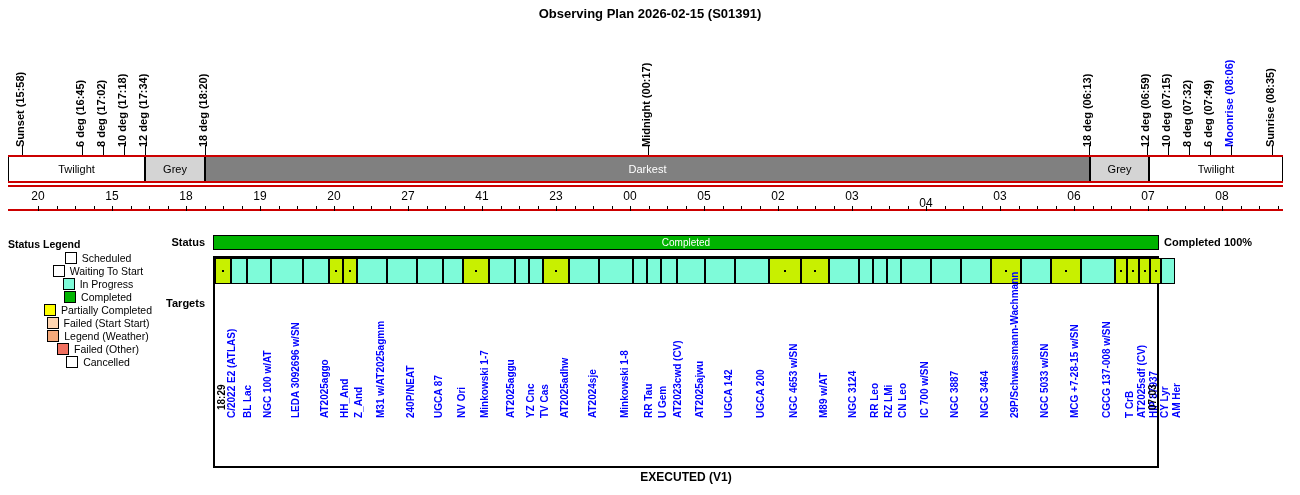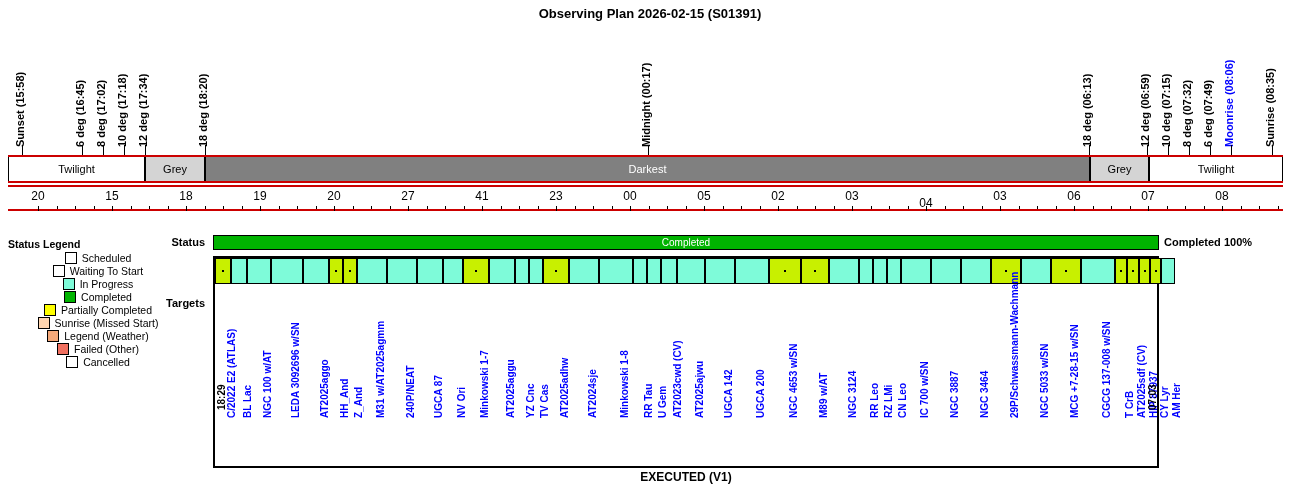--- a/index.html
+++ b/index.html
@@ -231,21 +231,21 @@
       <div class="li">
         <span class="sw" style="background: rgb(0, 179, 0);"></span>
         <span>Completed</span>
       </div>
       <div class="li">
         <span class="sw" style="background: rgb(255, 255, 0);"></span>
         <span>Partially Completed</span>
       </div>
       <div class="li">
         <span class="sw" style="background: rgb(255, 213, 176);"></span>
-        <span>Sunrise (Missed Start)</span>
+        <span>Failed (Start Start)</span>
       </div>
       <div class="li">
         <span class="sw" style="background: rgb(245, 169, 122);"></span>
         <span>Legend (Weather)</span>
       </div>
       <div class="li">
         <span class="sw" style="background: rgb(240, 112, 96);"></span>
         <span>Failed (Other)</span>
       </div>
       <div class="li">

